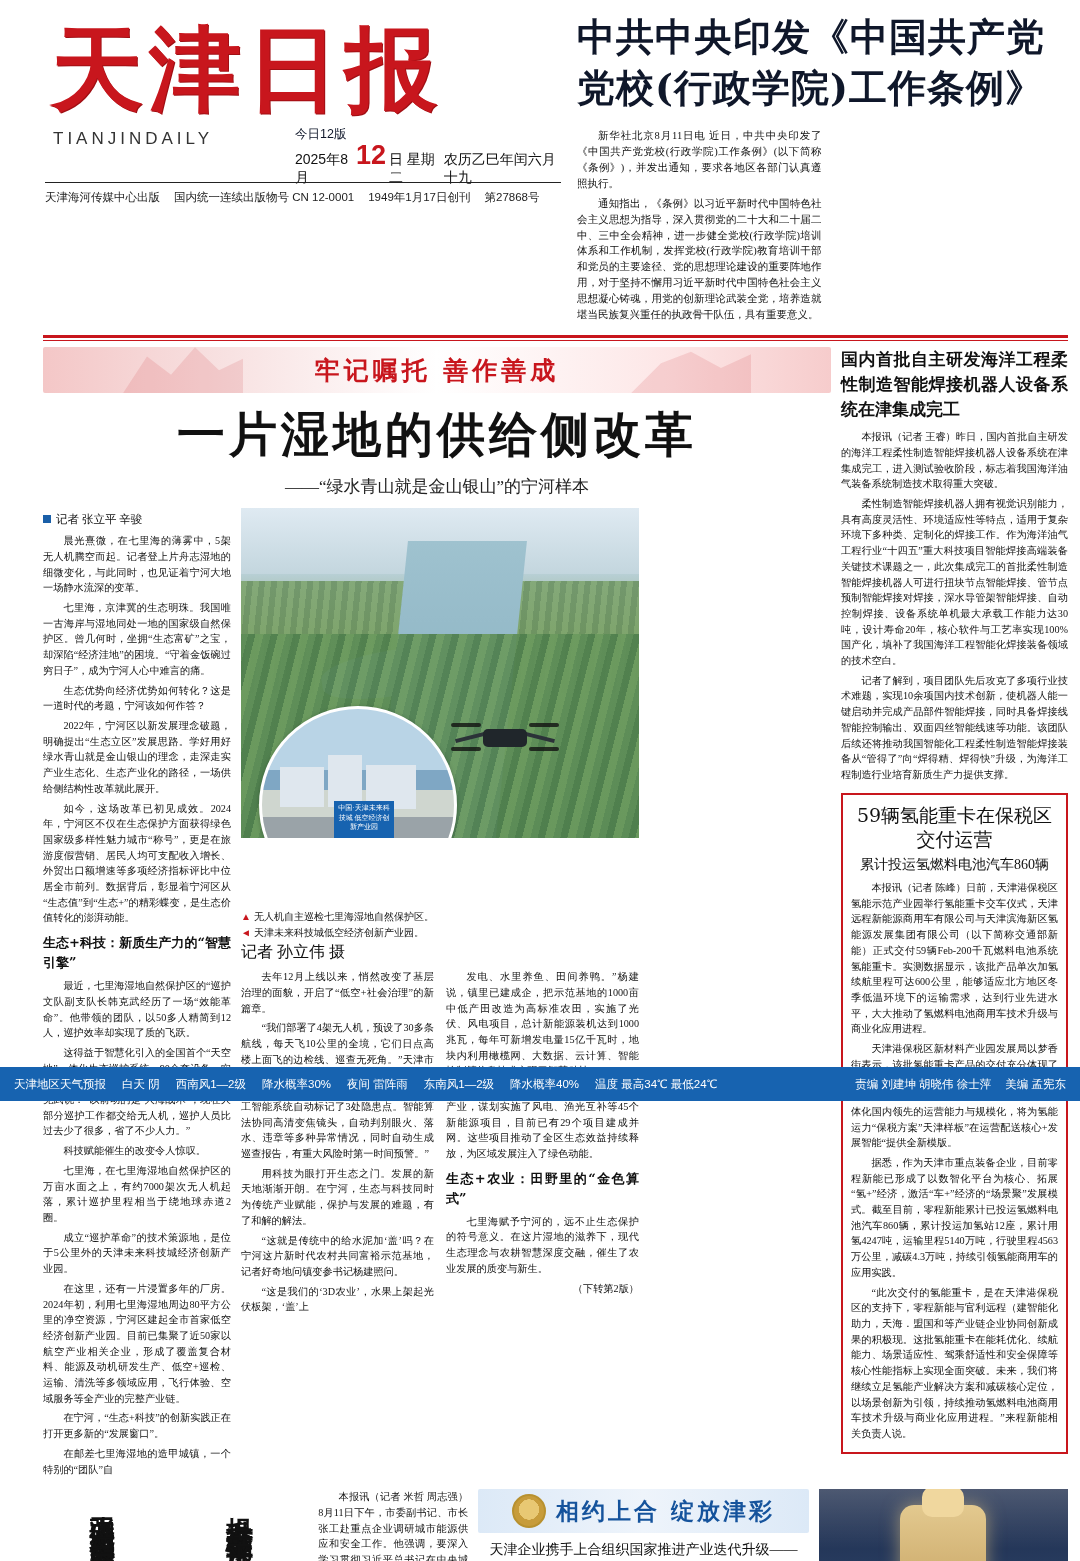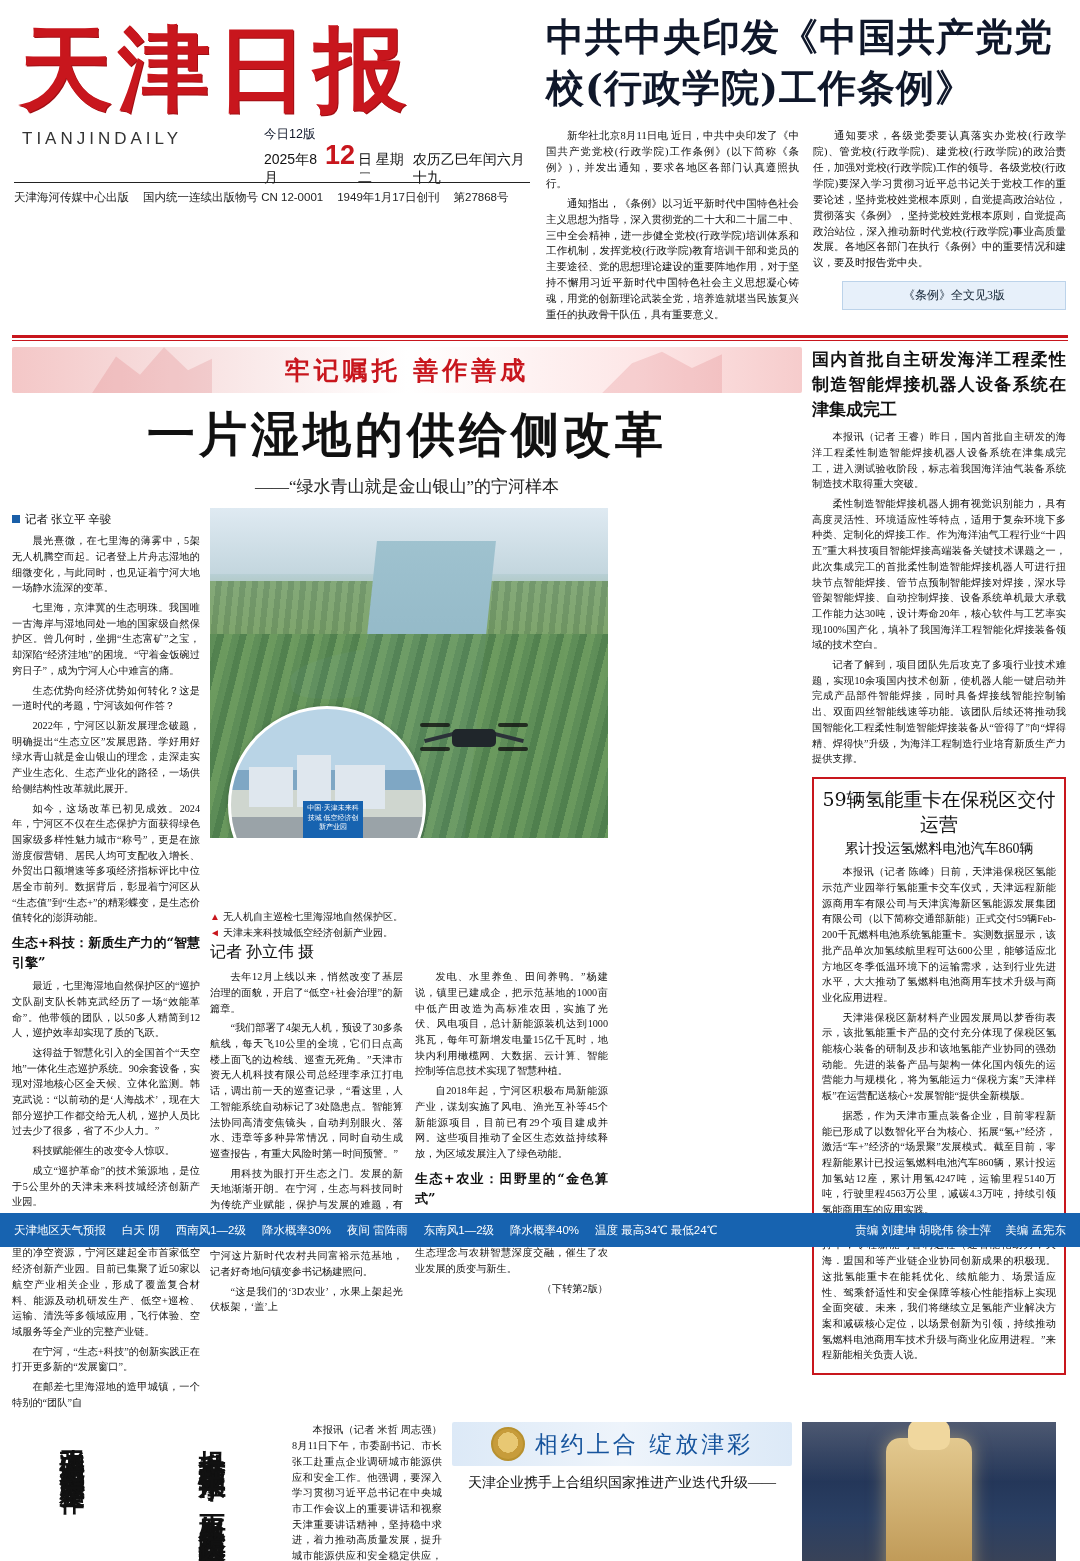--- a/index.html
+++ b/index.html
@@ -5,21 +5,21 @@
   * { box-sizing: border-box; }
   html, body { margin:0; padding:0; }
   body {
     width:1080px; height:1561px;
     background:#ffffff;
     font-family:"Liberation Serif", serif;
     color:#111;
     position:relative;
     overflow:hidden;
   }
-  .page { position:relative; width:1080px; height:1247px; }
+  .page { position:relative; width:1080px; height:1101px;padding-left:31px; }
 
   
   .masthead { display:flex; padding:6px 14px 0 14px; }
   .mh-left { width:520px; position:relative; }
   .logo-cn {
     font-family:"DejaVu Serif", serif;
     font-weight:bold;
     font-size:92px;
     color:#c8161d;
     letter-spacing:6px;
@@ -230,21 +230,21 @@
   .sh-banner {
     display:flex; align-items:center; justify-content:center; gap:10px;
     height:44px; background:linear-gradient(90deg,#dce9f7,#eef4fb,#dce9f7);
     border-radius:2px;
   }
   .sh-banner .seal {
     width:34px; height:34px; border-radius:50%;
     background:radial-gradient(circle at 50% 45%, #e8c873 0 45%, #c79c3b 46% 100%);
     border:2px solid #b8912f;
   }
-  .sh-banner .t { font-family:"DejaVu Serif", serif; font-weight:normal; font-size:23px; color:#15539c; letter-spacing:3px; }
+  .sh-banner .t { font-family:"DejaVu Serif", serif; font-weight:bold; font-size:23px; color:#15539c; letter-spacing:3px; }
   .sh-sub { text-align:center; font-size:14px; margin:8px 0 2px 0; }
   .two-col { display:flex; gap:12px; }
   .two-col > div { width:50%; }
 
   .photo2 {
     width:100%; height:240px; position:relative; overflow:hidden;
     background:linear-gradient(180deg,#1b2a4a 0%, #2a3f63 40%, #5a4a3e 100%);
   }
   .photo2 .robot {
     position:absolute; left:50%; top:16px; transform:translateX(-50%);
@@ -295,24 +295,20 @@
         <span>第27868号</span>
       </div>
     </div>
 
     <div class="mh-right">
       <div class="head-title">中共中央印发《中国共产党党校(行政学院)工作条例》</div>
       <div class="head-cols">
         <div class="head-col">
           <p>新华社北京8月11日电 近日，中共中央印发了《中国共产党党校(行政学院)工作条例》(以下简称《条例》)，并发出通知，要求各地区各部门认真遵照执行。</p>
           <p>通知指出，《条例》以习近平新时代中国特色社会主义思想为指导，深入贯彻党的二十大和二十届二中、三中全会精神，进一步健全党校(行政学院)培训体系和工作机制，发挥党校(行政学院)教育培训干部和党员的主要途径、党的思想理论建设的重要阵地作用，对于坚持不懈用习近平新时代中国特色社会主义思想凝心铸魂，用党的创新理论武装全党，培养造就堪当民族复兴重任的执政骨干队伍，具有重要意义。</p>
-        </div>
-        <div class="head-col">
-          <p>通知要求，各级党委要认真落实办党校(行政学院)、管党校(行政学院)、建党校(行政学院)的政治责任，加强对党校(行政学院)工作的领导。各级党校(行政学院)要深入学习贯彻习近平总书记关于党校工作的重要论述，坚持党校姓党根本原则，自觉提高政治站位，贯彻落实《条例》，坚持党校姓党根本原则，自觉提高政治站位，深入推动新时代党校(行政学院)事业高质量发展。各地区各部门在执行《条例》中的重要情况和建议，要及时报告党中央。</p>
-          <div class="vol-box">《条例》全文见3版</div>
         </div>
       </div>
     </div>
   </div>
 
   <div class="rule-red"></div>
   <div class="rule-thin"></div>
 
   <div class="body-wrap">
 
@@ -336,20 +332,21 @@
           <div class="txt">
             <p>晨光熹微，在七里海的薄雾中，5架无人机腾空而起。记者登上片舟志湿地的细微变化，与此同时，也见证着宁河大地一场静水流深的变革。</p>
             <p>七里海，京津冀的生态明珠。我国唯一古海岸与湿地同处一地的国家级自然保护区。曾几何时，坐拥“生态富矿”之宝，却深陷“经济洼地”的困境。“守着金饭碗过穷日子”，成为宁河人心中难言的痛。</p>
             <p>生态优势向经济优势如何转化？这是一道时代的考题，宁河该如何作答？</p>
             <p>2022年，宁河区以新发展理念破题，明确提出“生态立区”发展思路。学好用好绿水青山就是金山银山的理念，走深走实产业生态化、生态产业化的路径，一场供给侧结构性改革就此展开。</p>
             <p>如今，这场改革已初见成效。2024年，宁河区不仅在生态保护方面获得绿色国家级多样性魅力城市“称号”，更是在旅游度假营销、居民人均可支配收入增长、外贸出口额增速等多项经济指标评比中位居全市前列。数据背后，彰显着宁河区从“生态值”到“生态+”的精彩蝶变，是生态价值转化的澎湃动能。</p>
             <div class="sub-h">生态+科技：新质生产力的“智慧引擎”</div>
             <p>最近，七里海湿地自然保护区的“巡护文队副支队长韩克武经历了一场“效能革命”。他带领的团队，以50多人精简到12人，巡护效率却实现了质的飞跃。</p>
             <p>这得益于智慧化引入的全国首个“天空地”一体化生态巡护系统。90余套设备，实现对湿地核心区全天候、立体化监测。韩克武说：“以前动的是‘人海战术’，现在大部分巡护工作都交给无人机，巡护人员比过去少了很多，省了不少人力。”</p>
             <p>科技赋能催生的改变令人惊叹。</p>
+            <p>七里海，在七里海湿地自然保护区的万亩水面之上，有约7000架次无人机起落，累计巡护里程相当于绕地球赤道2圈。</p>
             <p>成立“巡护革命”的技术策源地，是位于5公里外的天津未来科技城经济创新产业园。</p>
             <p>在这里，还有一片浸置多年的厂房。2024年初，利用七里海湿地周边80平方公里的净空资源，宁河区建起全市首家低空经济创新产业园。目前已集聚了近50家以航空产业相关企业，形成了覆盖复合材料、能源及动机研发生产、低空+巡检、运输、清洗等多领域应用，飞行体验、空域服务等全产业的完整产业链。</p>
             <p>在宁河，“生态+科技”的创新实践正在打开更多新的“发展窗口”。</p>
             <p>在邮差七里海湿地的造甲城镇，一个特别的“团队”自</p>
           </div>
         </div>
 
         <div class="lead-c2">
           <div class="photo">
             <div class="sky"></div>

